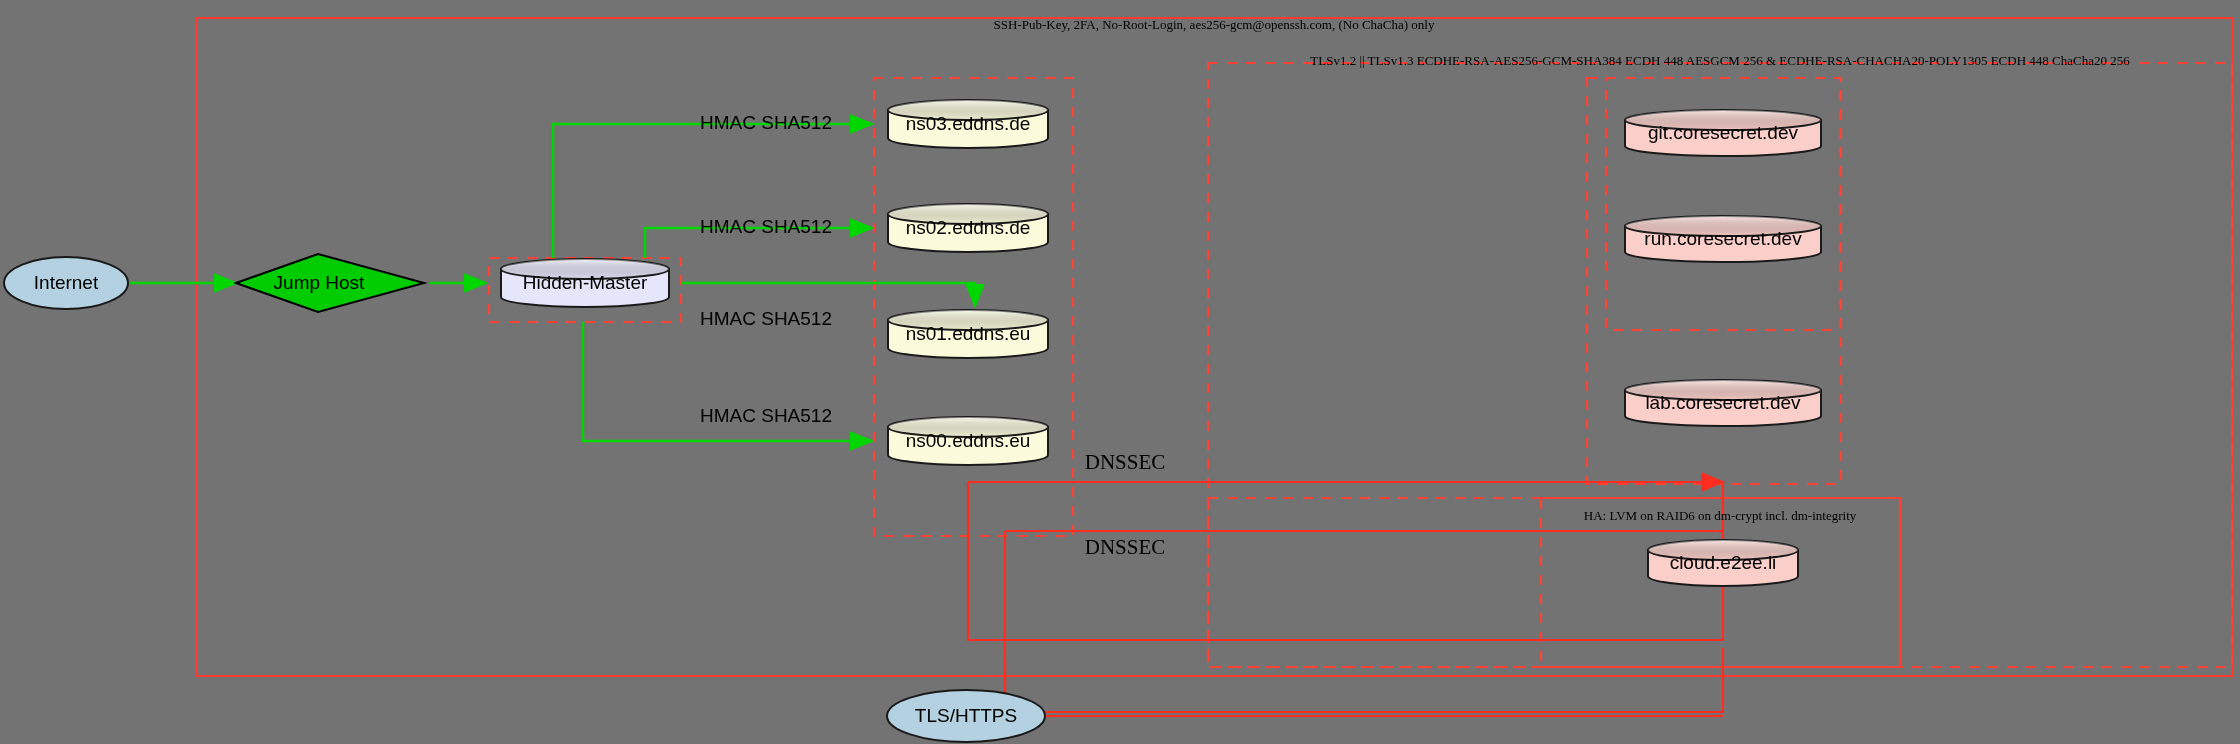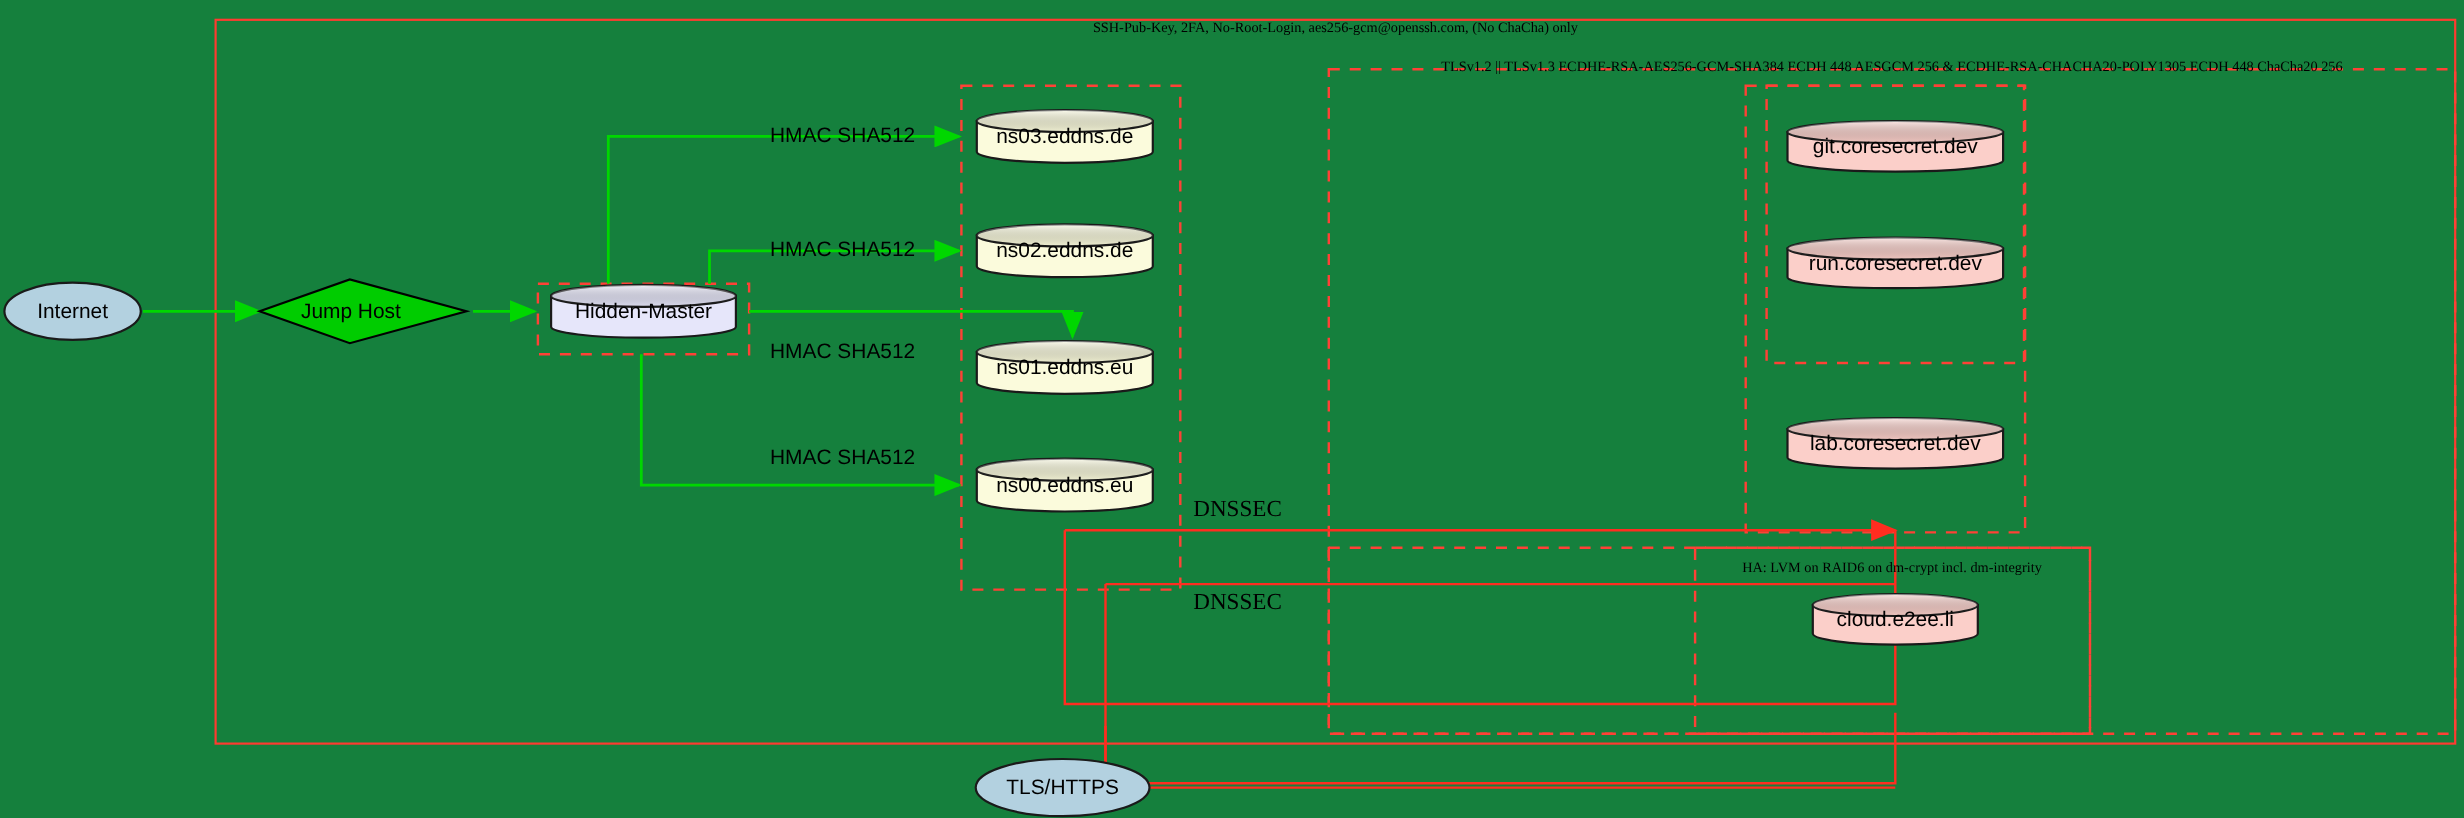--- a/index.html
+++ b/index.html
@@ -1,16 +1,16 @@
 <!DOCTYPE html>
 <html><head>
 <meta charset="utf-8">
 <style>
   html,body{margin:0;padding:0;background:#ffffff;}
-  #stage{position:relative;width:2240px;height:744px;background:#15803d;
+  #stage{position:relative;width:2240px;height:744px;background:#737373;
          font-family:"Liberation Sans",sans-serif;overflow:hidden;}
   svg.layer{position:absolute;left:0;top:0;width:2240px;height:744px;}
   .serif{font-family:"Liberation Serif",serif;}
   .sans{font-family:"Liberation Sans",sans-serif;}
   .nodelabel{font-size:19px;fill:#000;dominant-baseline:middle;text-anchor:middle;}
   .edgelabel{font-size:19px;fill:#000;dominant-baseline:middle;text-anchor:middle;}
   .boxlabel{font-size:13px;fill:#000;dominant-baseline:middle;text-anchor:middle;}
   .cyl-body{stroke:#1a1a1a;stroke-width:2;}
   .cyl-top{stroke:#1a1a1a;stroke-width:2;}
   .grn{stroke:#00d700;stroke-width:2.5;fill:none;}

